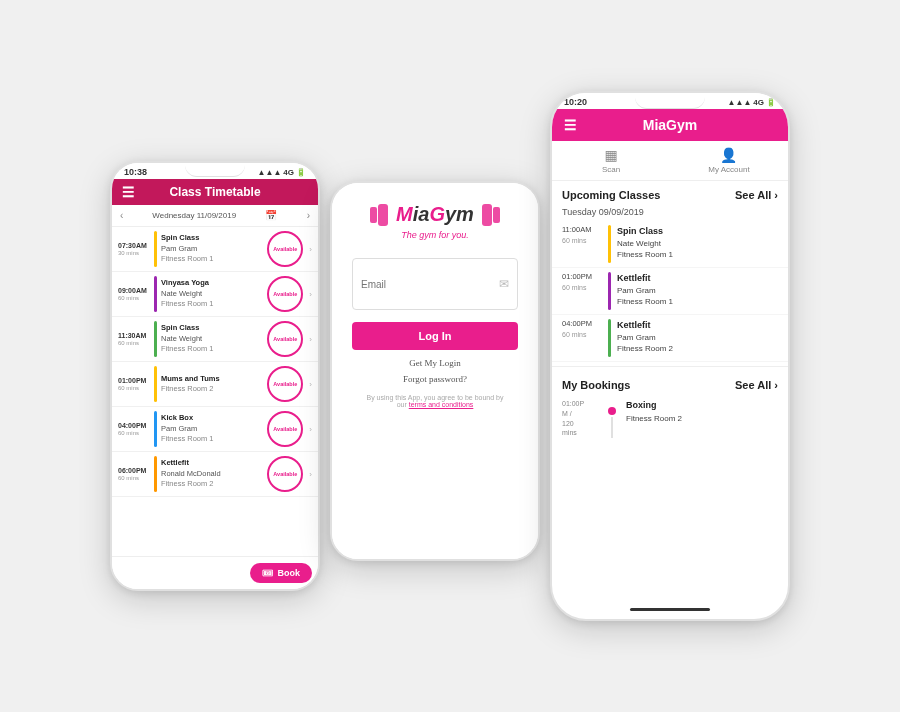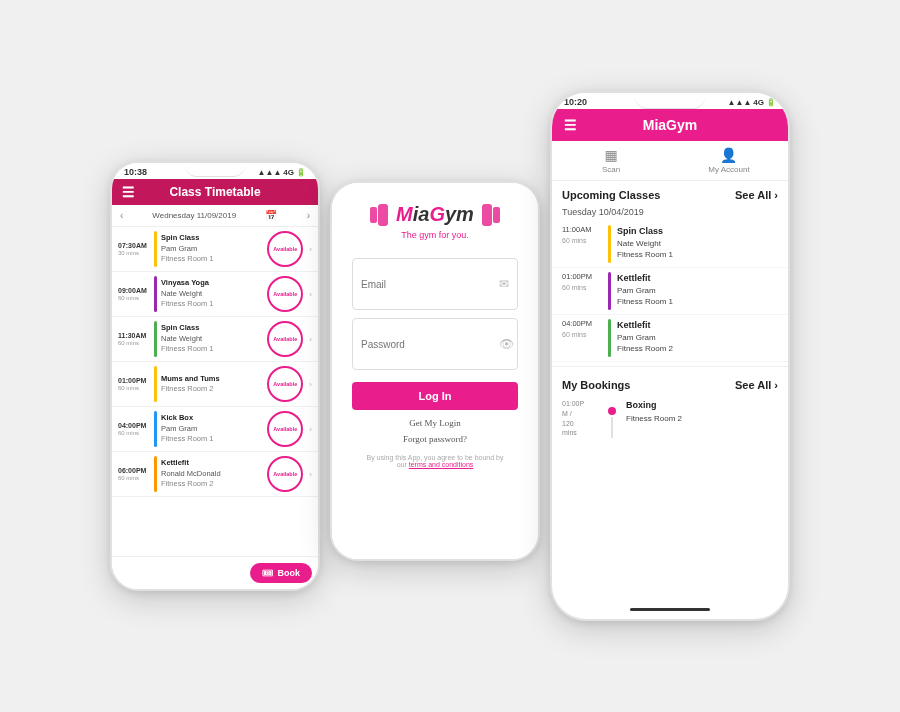--- a/index.html
+++ b/index.html
@@ -223,20 +223,21 @@
     .barbell-plate-inner {
       width: 7px;
       height: 16px;
       background: #e91e8c;
       border-radius: 2px;
       opacity: 0.8;
     }
     .logo-tagline {
       font-size: 9px;
       color: #e91e8c;
+      font-style: italic;
     }
 
     .login-form {
       width: 100%;
       display: flex;
       flex-direction: column;
       gap: 8px;
     }
     .form-field {
       display: flex;
@@ -551,24 +552,20 @@
           </div>
         </div>
         <div class="logo-tagline">The gym for you.</div>
       </div>
 
       <div class="login-form">
         <div class="form-field">
           <input type="text" placeholder="Email" style="">
           <span class="field-icon">✉</span>
         </div>
-        <div class="form-field">
-          <input type="password" placeholder="Password" style="">
-          <span class="field-icon">👁</span>
-        </div>
         <button class="login-btn">Log In</button>
       </div>
 
       <div class="login-links">
         <a href="#">Get My Login</a>
         <a href="#">Forgot password?</a>
       </div>
 
       <div class="login-footer">
         By using this App, you agree to be bound by our <a href="#">terms and conditions</a>
@@ -605,21 +602,21 @@
     </div>
 
     <div class="section-header">
       <span>Upcoming Classes</span>
       <span>
         <span>See All</span>
         <span> ›</span>
       </span>
     </div>
 
-    <div class="date-label">Tuesday  10/04/2019</div>
+    <div class="date-label">Tuesday  09/09/2019</div>
 
     <div class="right-class-item">
       <div class="right-time-col">
         <div>11:00AM</div>
         <div style="color:#999; font-size:7px;">60 mins</div>
       </div>
       <div class="right-color-bar c-yellow"></div>
       <div class="right-class-info">
         <div class="cn">Spin Class</div>
         <div>Nate Weight</div>

